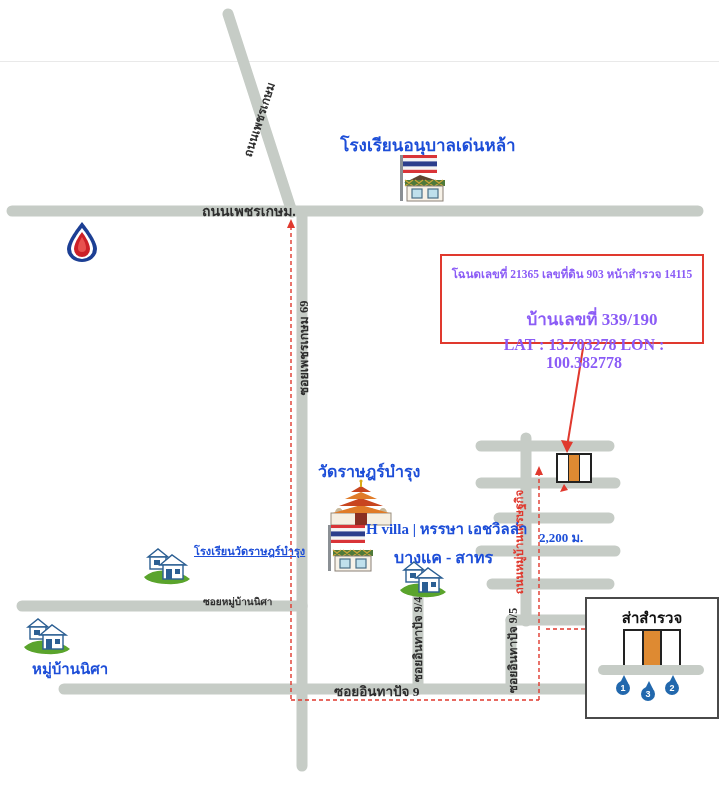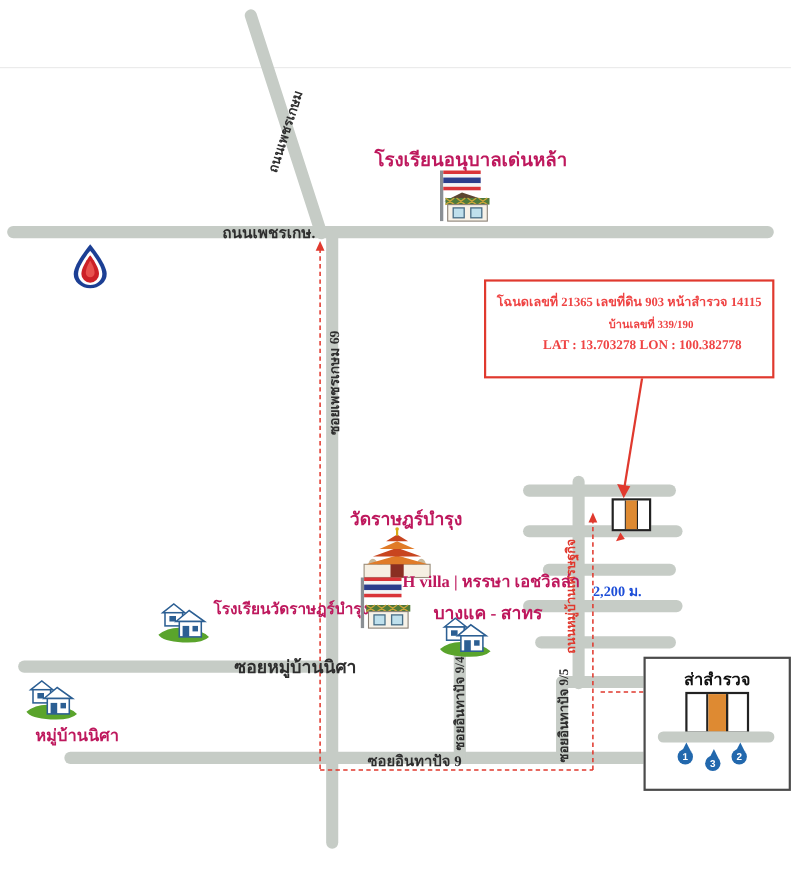--- a/index.html
+++ b/index.html
@@ -1,33 +1,33 @@
 <!DOCTYPE html>
 <html><head>
 <meta charset="utf-8">
 <style>
   html,body{margin:0;padding:0;background:#ffffff;}
   #stage{
     position:relative;width:719px;height:800px;background:#ffffff;overflow:hidden;
     font-family:"Liberation Serif","DejaVu Serif",serif;
   }
-  .lbl{position:absolute;color:#be185d;font-weight:bold;white-space:nowrap;}
+  .lbl{position:absolute;color:#1d4ed8;font-weight:bold;white-space:nowrap;}
   .road-lbl{color:#2e2e2e;}
   .rot{transform:rotate(-90deg);text-align:center;}
   .faint-line{position:absolute;left:0;top:61px;width:719px;height:1px;background:#e9e9e9;}
   svg{position:absolute;left:0;top:0;}
   
   .ann-box{
     position:absolute;left:440px;top:254px;width:260px;height:86px;
     border:2px solid #e0392e;background:#fff;text-align:center;
-    color:#ef4444;font-weight:bold;
+    color:#8b5cf6;font-weight:bold;
   }
   .ann-box .l1{margin-top:9px;font-size:11.5px;}
-  .ann-box .l2{margin-top:4px;font-size:10px;padding-left:40px;}
-  .ann-box .l3{margin-top:4px;font-size:12px;font-family:"Liberation Serif",serif;padding-left:24px;}
+  .ann-box .l2{margin-top:22px;font-size:17px;padding-left:40px;}
+  .ann-box .l3{margin-top:4px;font-size:16px;font-family:"Liberation Serif",serif;padding-left:24px;}
   
   .house-box{position:absolute;left:556px;top:453px;width:32px;height:26px;border:2px solid #222;background:#fff;display:flex;}
   .house-box .cell{flex:1;border-right:1.5px solid #222;}
   .house-box .cell:last-child{border-right:none;}
   .house-box .orange{background:#de8a32;}
   
   .inset{position:absolute;left:585px;top:597px;width:130px;height:118px;border:2px solid #4a4a4a;background:#fff;}
   .inset-title{position:absolute;left:0;top:7px;width:100%;text-align:center;font-size:15px;font-weight:bold;color:#111;}
   .inset-cells{position:absolute;left:36px;top:30px;width:54px;height:34px;border:2px solid #222;display:flex;background:#fff;}
   .inset-cells .cell{flex:1;border-right:2px solid #222;}
@@ -75,28 +75,28 @@
       <polygon points="539,466 535,475 543,475"></polygon>
       <polygon points="564,484 560,492 568,490"></polygon>
     </g>
 
     <g>
       <line x1="584" y1="342" x2="567" y2="447" stroke="#e0392e" stroke-width="2"></line>
       <polygon points="567,453 561,440 573,442" fill="#e0392e"></polygon>
     </g>
   </svg>
 
-  <div class="lbl road-lbl" style="left:202px;top:200px;font-size:14px;">ถนนเพชรเกษ.</div>
+  <div class="lbl road-lbl" style="left:202px;top:200px;font-size:14px;">ถนนเพชรเกษม.</div>
 
   <div class="lbl road-lbl" style="left:199px;top:110px;width:120px;font-size:12px;transform:rotate(-72deg);text-align:center;">ถนนเพชรเกษม</div>
 
   <div class="lbl road-lbl rot" style="left:244px;top:338px;width:120px;font-size:12.5px;">ซอยเพชรเกษม 69</div>
 
 
-  <div class="lbl road-lbl" style="left:203px;top:594px;font-size:16px;margin-left:10px;">ซอยหมู่บ้านนิศา</div>
+  <div class="lbl road-lbl" style="left:203px;top:594px;font-size:10px;">ซอยหมู่บ้านนิศา</div>
 
   <div class="lbl road-lbl" style="left:334px;top:680px;font-size:13.5px;">ซอยอินทาปัจ 9</div>
 
   <div class="lbl road-lbl rot" style="left:362px;top:630px;width:110px;font-size:12px;">ซอยอินทาปัจ 9/4</div>
 
   <div class="lbl road-lbl rot" style="left:457px;top:641px;width:110px;font-size:12px;">ซอยอินทาปัจ 9/5</div>
 
   <div class="lbl rot" style="left:444px;top:533px;width:150px;font-size:11.5px;color:#e0392e;">ถนนหมู่บ้านเศรษฐกิจ</div>
 
   <div class="lbl" style="left:539px;top:527px;font-size:13px;color:#1d4ed8;">2,200 ม.</div>
@@ -150,21 +150,21 @@
   <svg width="50" height="42" viewBox="0 0 50 42" style="left:142px;top:543px;">
     <path d="M2,34 q10,-8 24,-6 q16,2 22,8 q-6,6 -24,5 q-18,-1 -22,-7 Z" fill="#5aa42c"></path>
     <polygon points="6,14 16,6 26,14" fill="#ffffff" stroke="#2c5f93" stroke-width="1.4"></polygon>
     <rect x="8" y="14" width="16" height="12" fill="#ffffff" stroke="#2c5f93" stroke-width="1.4"></rect>
     <rect x="12" y="17" width="6" height="5" fill="#2c5f93"></rect>
     <polygon points="18,22 30,12 44,22" fill="#ffffff" stroke="#2c5f93" stroke-width="1.4"></polygon>
     <rect x="21" y="22" width="20" height="14" fill="#ffffff" stroke="#2c5f93" stroke-width="1.4"></rect>
     <rect x="24" y="26" width="6" height="10" fill="#2c5f93"></rect>
     <rect x="33" y="26" width="5" height="5" fill="#2c5f93"></rect>
   </svg>
-  <div class="lbl" style="left:194px;top:542px;font-size:14px;">โรงเรียนวัดราษฎร์บำรุง</div>
+  <div class="lbl" style="left:194px;top:542px;font-size:11px;text-decoration:underline;">โรงเรียนวัดราษฎร์บำรุง</div>
   <svg width="56" height="54" viewBox="0 0 56 50" style="left:320px;top:521px;">
     <rect x="8" y="2" width="3" height="46" fill="#8a8f94"></rect>
     <g>
       <rect x="11" y="2" width="34" height="3.2" fill="#d93438"></rect>
       <rect x="11" y="5.2" width="34" height="3.2" fill="#f4f4f4"></rect>
       <rect x="11" y="8.4" width="34" height="5.2" fill="#2c3e8c"></rect>
       <rect x="11" y="13.6" width="34" height="3.2" fill="#f4f4f4"></rect>
       <rect x="11" y="16.8" width="34" height="3.2" fill="#d93438"></rect>
     </g>
     <rect x="13" y="27" width="40" height="6" fill="#4f7a3a"></rect>

